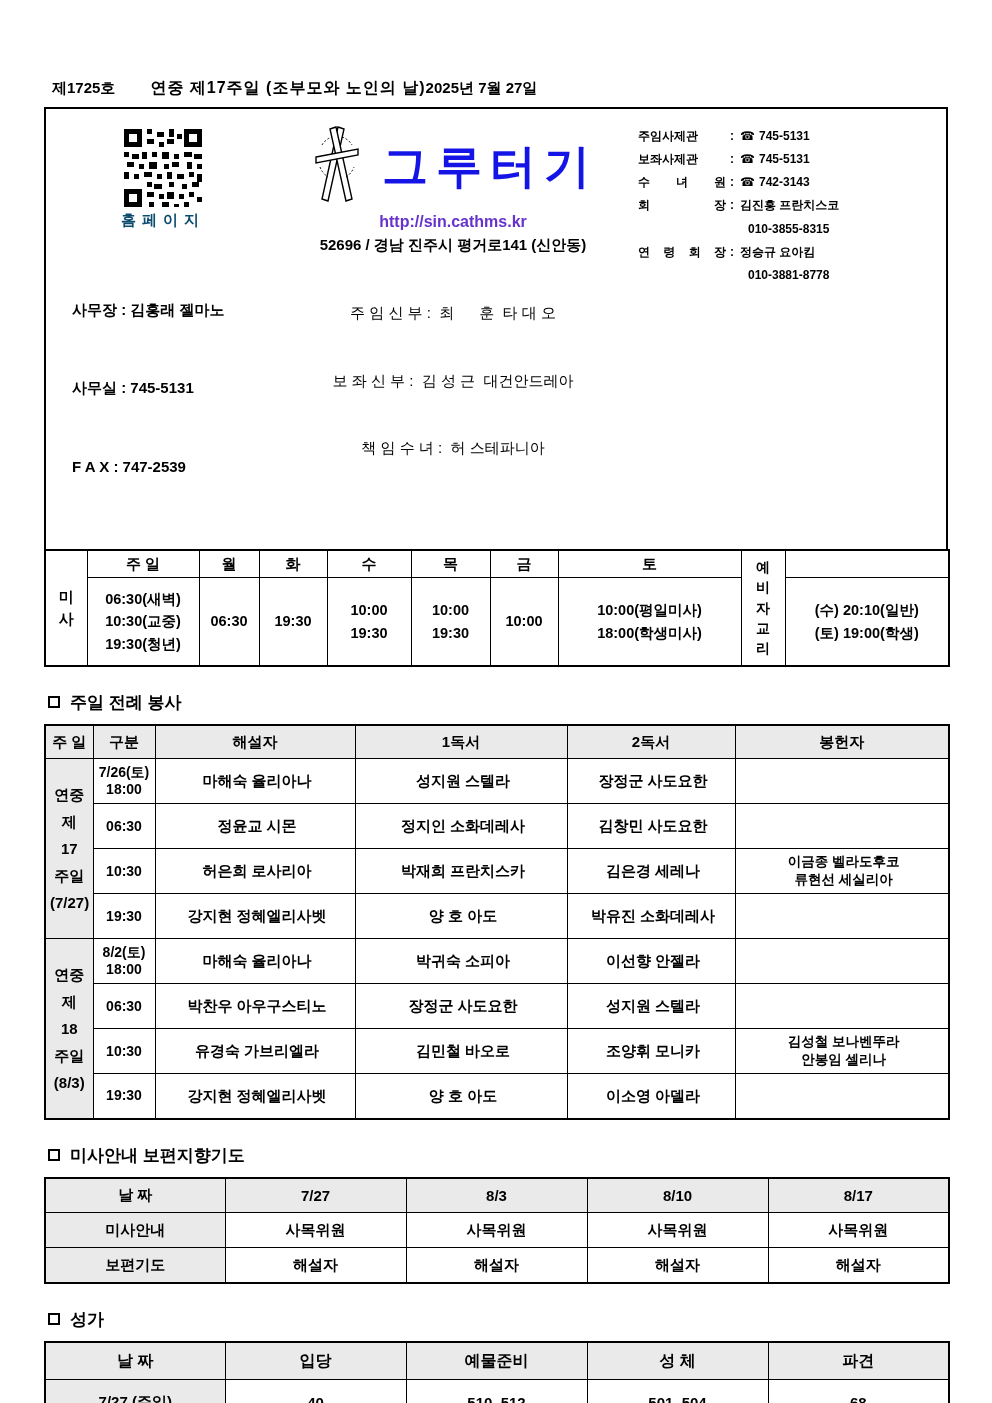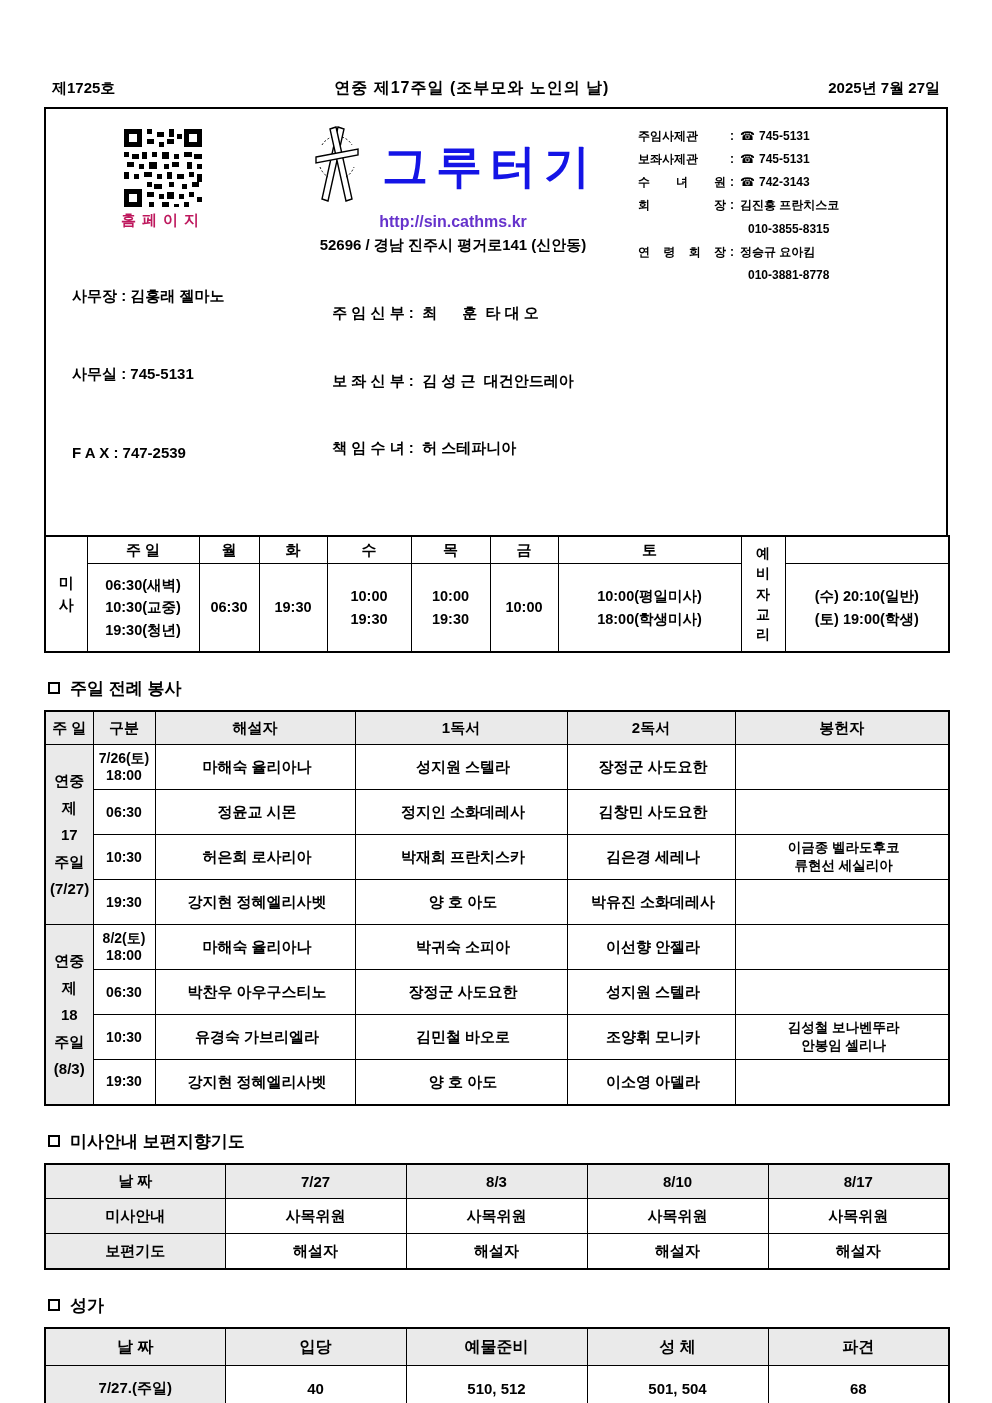--- a/index.html
+++ b/index.html
@@ -5,35 +5,35 @@
   * { box-sizing: border-box; }
   html,body { margin:0; padding:0; background:#fff; }
   body {
     width:992px; height:1403px;
     font-family:"Liberation Sans", sans-serif;
     color:#000;
   }
   .page { position:relative; width:992px; height:1403px; padding:78px 44px 0 44px; }
 
   
-  .top-row { display:flex; justify-content:space-between; align-items:baseline; font-weight:bold; font-size:15px; padding:0 8px 8px 8px; }
-  .top-row .main-title { font-size:16px; letter-spacing:1px; }
+  .top-row { display:flex; justify-content:flex-start; align-items:baseline; font-weight:bold; font-size:15px; padding:0 8px 8px 8px; }
+  .top-row .main-title { font-size:16px; letter-spacing:1px;margin-left:35px; }
 
   
   .header-box { border:2px solid #000; display:grid; grid-template-columns:210px 1fr 298px; padding:14px 10px 16px 12px; min-height:206px; }
   .hcol-left { text-align:center; }
   .qr { width:82px; height:82px; margin:4px auto 2px auto; display:block; }
-  .homepage-label { color:#be185d; font-weight:bold; font-size:15px; letter-spacing:6px; }
+  .homepage-label { color:#0c4a6e; font-weight:bold; font-size:15px; letter-spacing:6px; margin-bottom:14px; }
   .office-lines { text-align:left; font-weight:bold; font-size:15px; line-height:1.75; padding-left:14px; white-space:pre; }
   .hcol-center { text-align:center; }
   .logo-row { display:flex; align-items:center; justify-content:center; gap:16px; }
   .logo-text { color:#1414e6; font-weight:bold; font-size:46px; letter-spacing:8px; line-height:1; }
   .site-url { color:#6633cc; font-weight:bold; font-size:16px; margin-top:4px; }
   .address-line { font-weight:bold; font-size:15px; margin-top:5px; }
-  .priest-lines { width:fit-content; margin:2px auto 0 auto; text-align:left; font-weight:bold; font-size:15px; line-height:1.5; white-space:pre; }
+  .priest-lines { width:fit-content; margin:2px auto 0 auto; text-align:center; font-weight:normal; font-size:15px; line-height:1.5; white-space:pre; }
   .hcol-right { font-weight:bold; font-size:12px; line-height:1.93; padding-top:2px; }
   .contact-row { white-space:nowrap; }
   .contact-label { display:inline-block; width:88px; text-align:justify; text-align-last:justify; }
   .contact-sep { display:inline-block; margin:0 6px 0 4px; }
   .contact-indent { padding-left:110px; }
   .phone-glyph { font-family:"DejaVu Sans", sans-serif; margin-right:4px; }
 
   
   table { border-collapse:collapse; table-layout:fixed; width:904px; font-weight:bold; }
   td { border:1px solid #000; text-align:center; vertical-align:middle; padding:2px 4px; }

